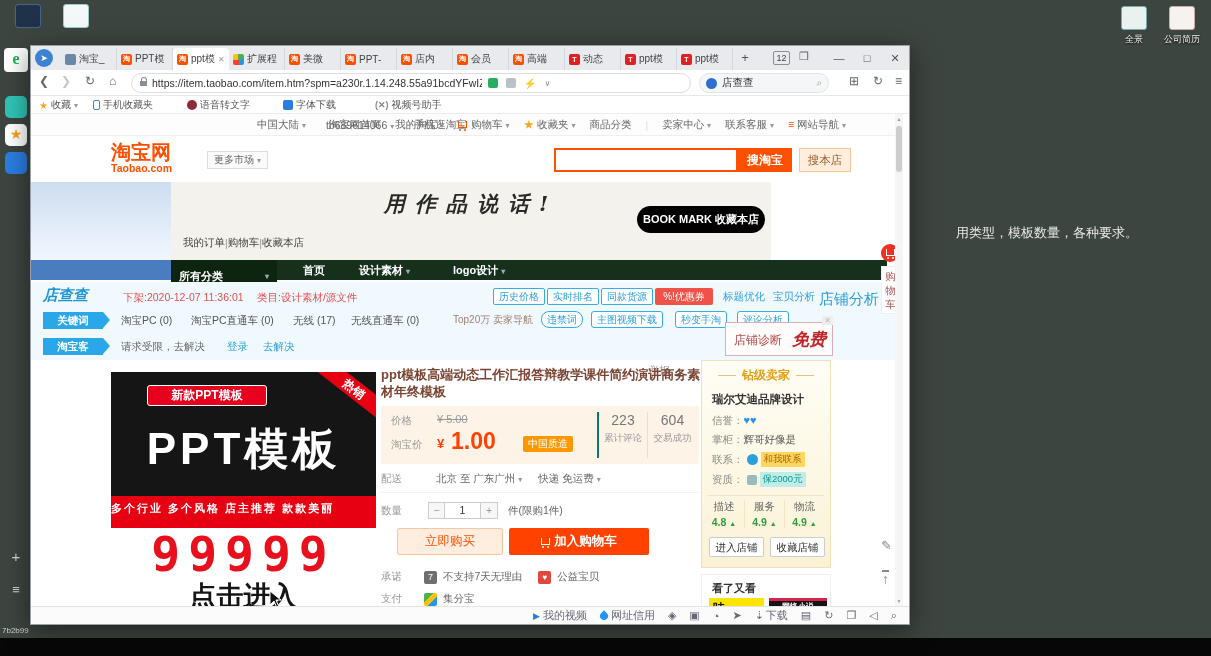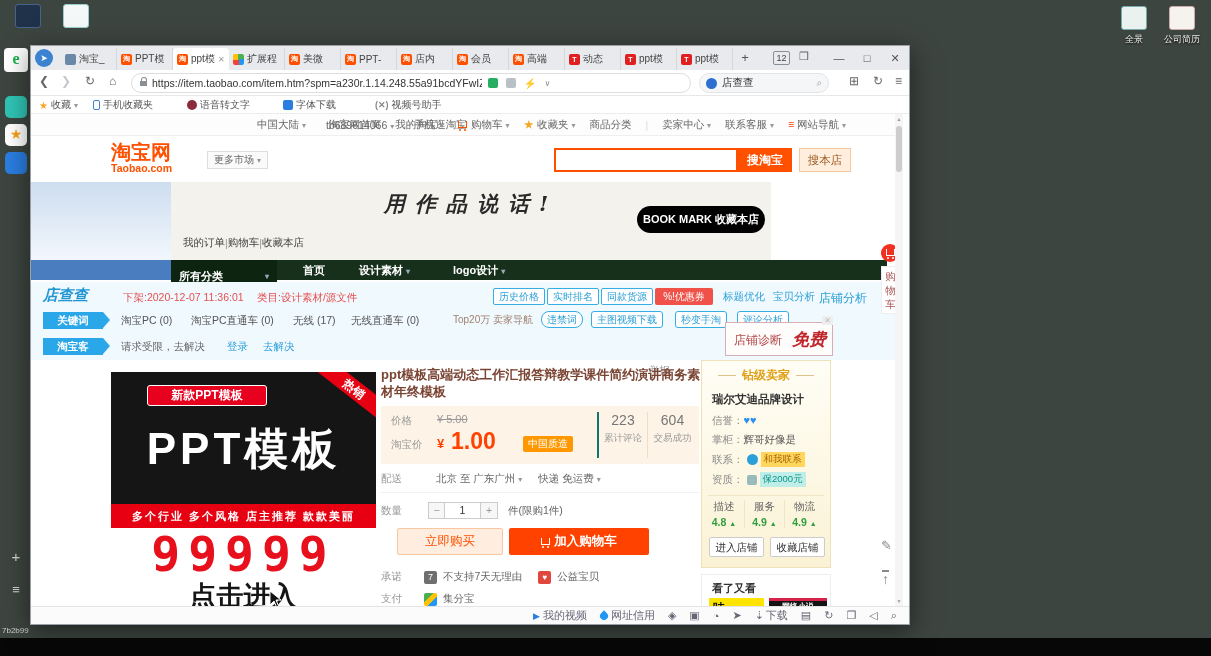--- a/index.html
+++ b/index.html
@@ -61,20 +61,21 @@
 
   <div class="abs" style="left:1112px;top:6px;width:44px">
     <div class="dicon" style="margin:0 auto;background:#e9f2ef;border:1px solid #7aa"></div>
     <div class="dlabel">全景</div>
   </div>
   <div class="abs" style="left:1158px;top:6px;width:48px">
     <div class="dicon" style="margin:0 auto;background:#f6f3ee;border:1px solid #caa"></div>
     <div class="dlabel">公司简历</div>
   </div>
 
+  <div class="abs" style="left:956px;top:224px;font-size:13px;color:#e8e8e4">用类型，模板数量，各种要求。</div>
 
   <div class="abs" style="left:2px;top:626px;font-size:8px;color:#cfcfcf">7b2b99</div>
 
   <div class="abs" style="left:0;top:638px;width:1211px;height:18px;background:#070707"></div>
 
   <div class="abs" style="left:4px;top:48px;width:24px;height:24px;background:#fff;border-radius:4px;text-align:center;line-height:22px;color:#17b24e;font-weight:bold;font-size:16px;font-family:'Liberation Serif',serif">e</div>
   <div class="abs" style="left:5px;top:96px;width:22px;height:22px;background:#2fc3b4;border-radius:5px"></div>
   <div class="abs" style="left:5px;top:124px;width:22px;height:22px;background:#fff;border-radius:5px;text-align:center;line-height:21px;color:#f7a21b;font-size:14px">★</div>
   <div class="abs" style="left:5px;top:152px;width:22px;height:22px;background:#2a7de0;border-radius:5px"></div>
   <div class="abs" style="left:8px;top:548px;width:16px;height:16px;color:#cfd6d2;font-size:15px;text-align:center">+</div>
@@ -250,21 +251,21 @@
       <div class="abs" style="left:0;top:168px;width:872px;height:78px;background:#f0f9fe">
         <span style="position:absolute;left:12px;top:4px;font-size:15px;font-weight:bold;font-style:italic;color:#2196d3">店查查</span>
         <span style="position:absolute;left:92px;top:9px;font-size:10.5px;color:#e45050">下架:2020-12-07 11:36:01</span>
         <span style="position:absolute;left:226px;top:9px;font-size:10.5px;color:#e45050">类目:设计素材/源文件</span>
         <span class="dcc-btn" style="position:absolute;left:462px;top:6px">历史价格</span>
         <span class="dcc-btn" style="position:absolute;left:516px;top:6px">实时排名</span>
         <span class="dcc-btn" style="position:absolute;left:570px;top:6px">同款货源</span>
         <span style="position:absolute;left:624px;top:6px;width:58px;height:17px;line-height:17px;background:#f0524a;color:#fff;font-size:10px;text-align:center;border-radius:2px">%!优惠券</span>
         <span style="position:absolute;left:692px;top:8px;font-size:10.5px;color:#2a9fd8">标题优化</span>
         <span style="position:absolute;left:742px;top:8px;font-size:10.5px;color:#2a9fd8">宝贝分析</span>
-        <span style="position:absolute;left:788px;top:8px;font-size:12px;color:#2a9fd8">店铺分析</span>
+        <span style="position:absolute;left:788px;top:8px;font-size:15px;color:#2a9fd8">店铺分析</span>
 
         <div class="arrowtab" style="left:12px;top:30px">关键词</div>
         <span style="position:absolute;left:90px;top:32px;font-size:10.5px;color:#555">淘宝PC (0)</span>
         <span style="position:absolute;left:160px;top:32px;font-size:10.5px;color:#555">淘宝PC直通车 (0)</span>
         <span style="position:absolute;left:262px;top:32px;font-size:10.5px;color:#555">无线 (17)</span>
         <span style="position:absolute;left:320px;top:32px;font-size:10.5px;color:#555">无线直通车 (0)</span>
         <span style="position:absolute;left:422px;top:31px;font-size:10px;color:#a08070">Top20万 卖家导航</span>
         <span class="dcc-btn" style="position:absolute;left:510px;top:29px;border-radius:8px">违禁词</span>
         <span class="dcc-btn" style="position:absolute;left:560px;top:29px;border-radius:3px">主图视频下载</span>
         <span class="dcc-btn" style="position:absolute;left:644px;top:29px;border-radius:3px">秒变手淘</span>
@@ -281,21 +282,21 @@
         <span style="position:absolute;left:66px;top:5px;font-size:17px;font-weight:bold;font-style:italic;font-family:'DejaVu Serif',serif;color:#c0272d">免费</span>
         <span style="position:absolute;right:-1px;top:-7px;font-size:8px;color:#bbb;background:#eee;padding:0 2px">✕</span>
       </div>
 
       <span class="abs" style="left:618px;top:250px;font-size:10.5px;color:#999">举报</span>
 
       <div class="abs" style="left:80px;top:258px;width:265px;height:156px;background:#151515;overflow:hidden">
         <div style="position:absolute;left:36px;top:13px;width:120px;height:21px;background:#e8001f;border:1px solid #fff;border-radius:3px;color:#fff;font-size:12px;font-weight:bold;text-align:center;line-height:19px">新款PPT模板</div>
         <div style="position:absolute;right:-26px;top:8px;width:96px;height:18px;background:#e60012;color:#fff;font-size:12px;font-weight:bold;text-align:center;line-height:18px;transform:rotate(38deg)">热销</div>
         <div style="position:absolute;left:0;right:0;top:48px;text-align:center;color:#fff;font-size:44px;font-weight:900;letter-spacing:4px">PPT模板</div>
-        <div style="position:absolute;left:0;bottom:0;width:100%;height:24px;background:#e60012;color:#fff;font-size:11px;font-weight:bold;text-align:center;line-height:24px;letter-spacing:2px">多个行业 多个风格 店主推荐 款款美丽</div>
+        <div style="position:absolute;left:0;bottom:0;width:100%;height:32px;background:#e60012;color:#fff;font-size:11px;font-weight:bold;text-align:left;line-height:24px;letter-spacing:2px">多个行业 多个风格 店主推荐 款款美丽</div>
       </div>
       <div class="abs" style="left:80px;top:416px;width:265px;text-align:center;font-family:'DejaVu Sans Mono',monospace;font-size:48px;font-weight:bold;color:#e8101c;letter-spacing:8px;line-height:48px">99999</div>
       <div class="abs" style="left:80px;top:464px;width:265px;text-align:center;font-size:27px;font-weight:700;color:#151515">点击进入</div>
       <svg class="abs" style="left:238px;top:476px" width="13" height="19">
           <polygon points="1,1 1,15 5,11 8,18 10,17 7,10 12,10" fill="#111" stroke="#fff" stroke-width="1"></polygon>
         </svg>
 
       <div class="abs" style="left:350px;top:252px;width:320px;font-size:13px;font-weight:bold;color:#7a4433;line-height:17px">ppt模板高端动态工作汇报答辩教学课件简约演讲商务素材年终模板</div>
 
       <div class="abs" style="left:350px;top:292px;width:318px;height:58px;background:#fdf3e7">

